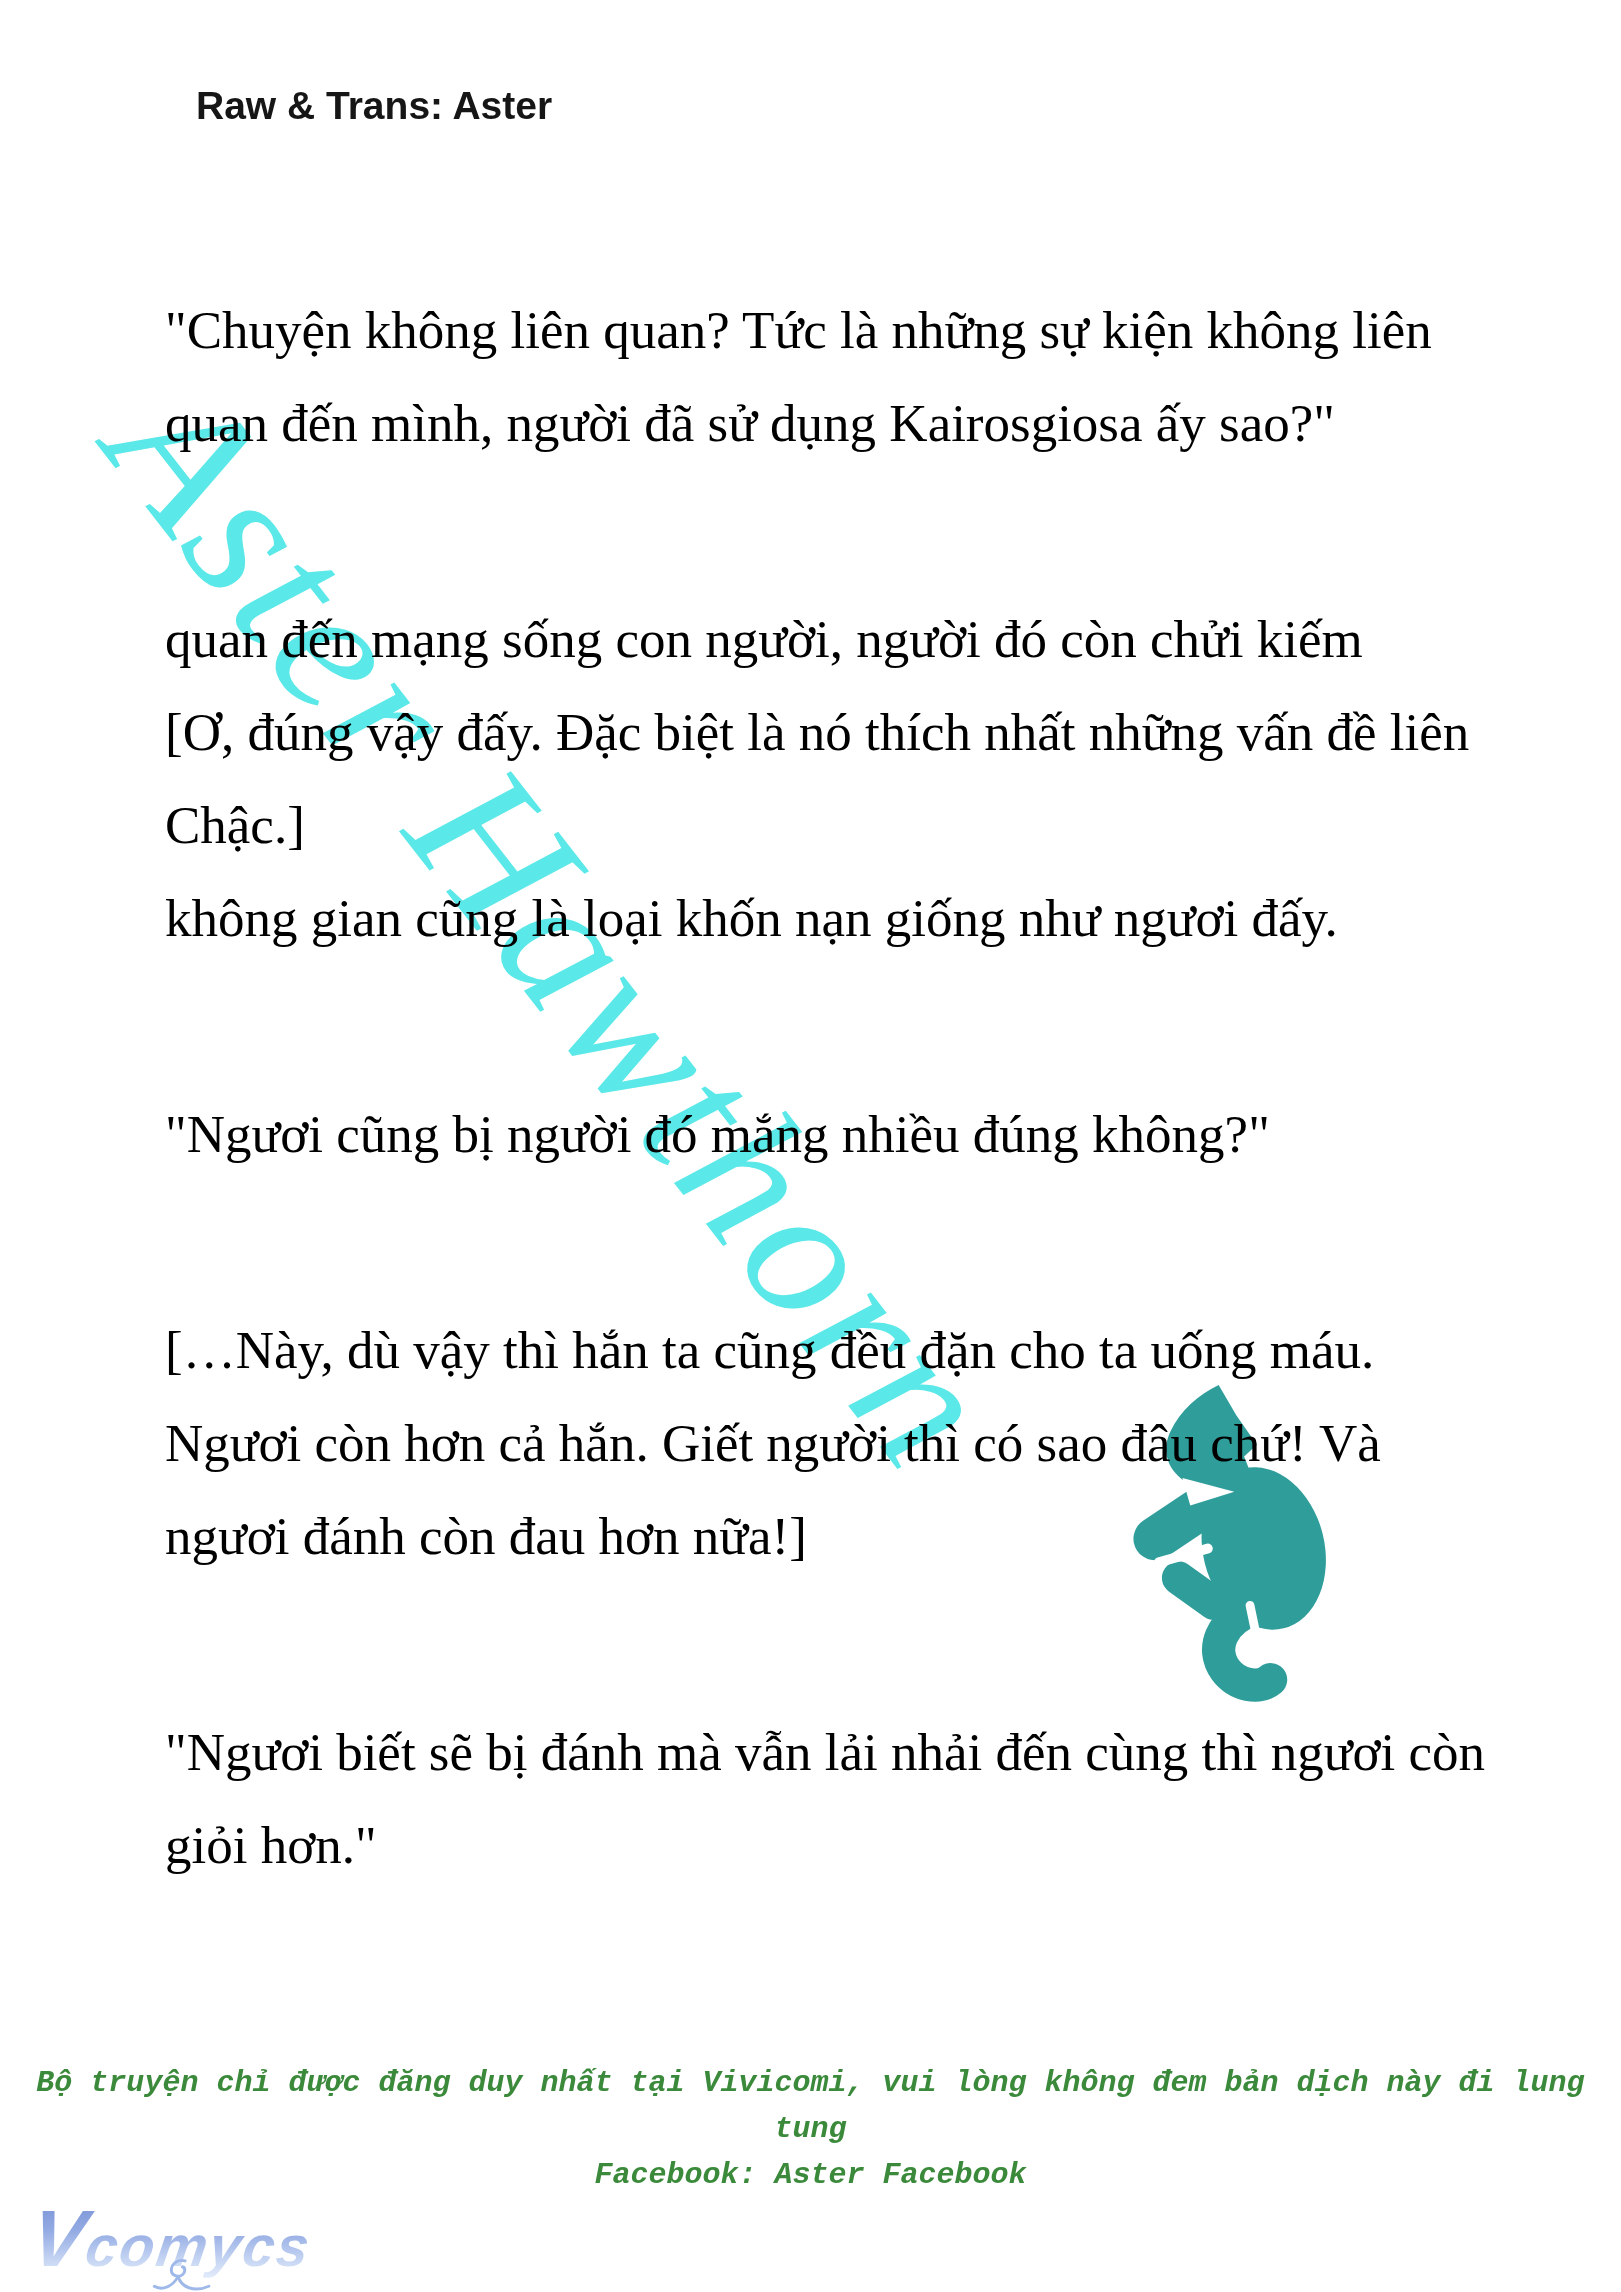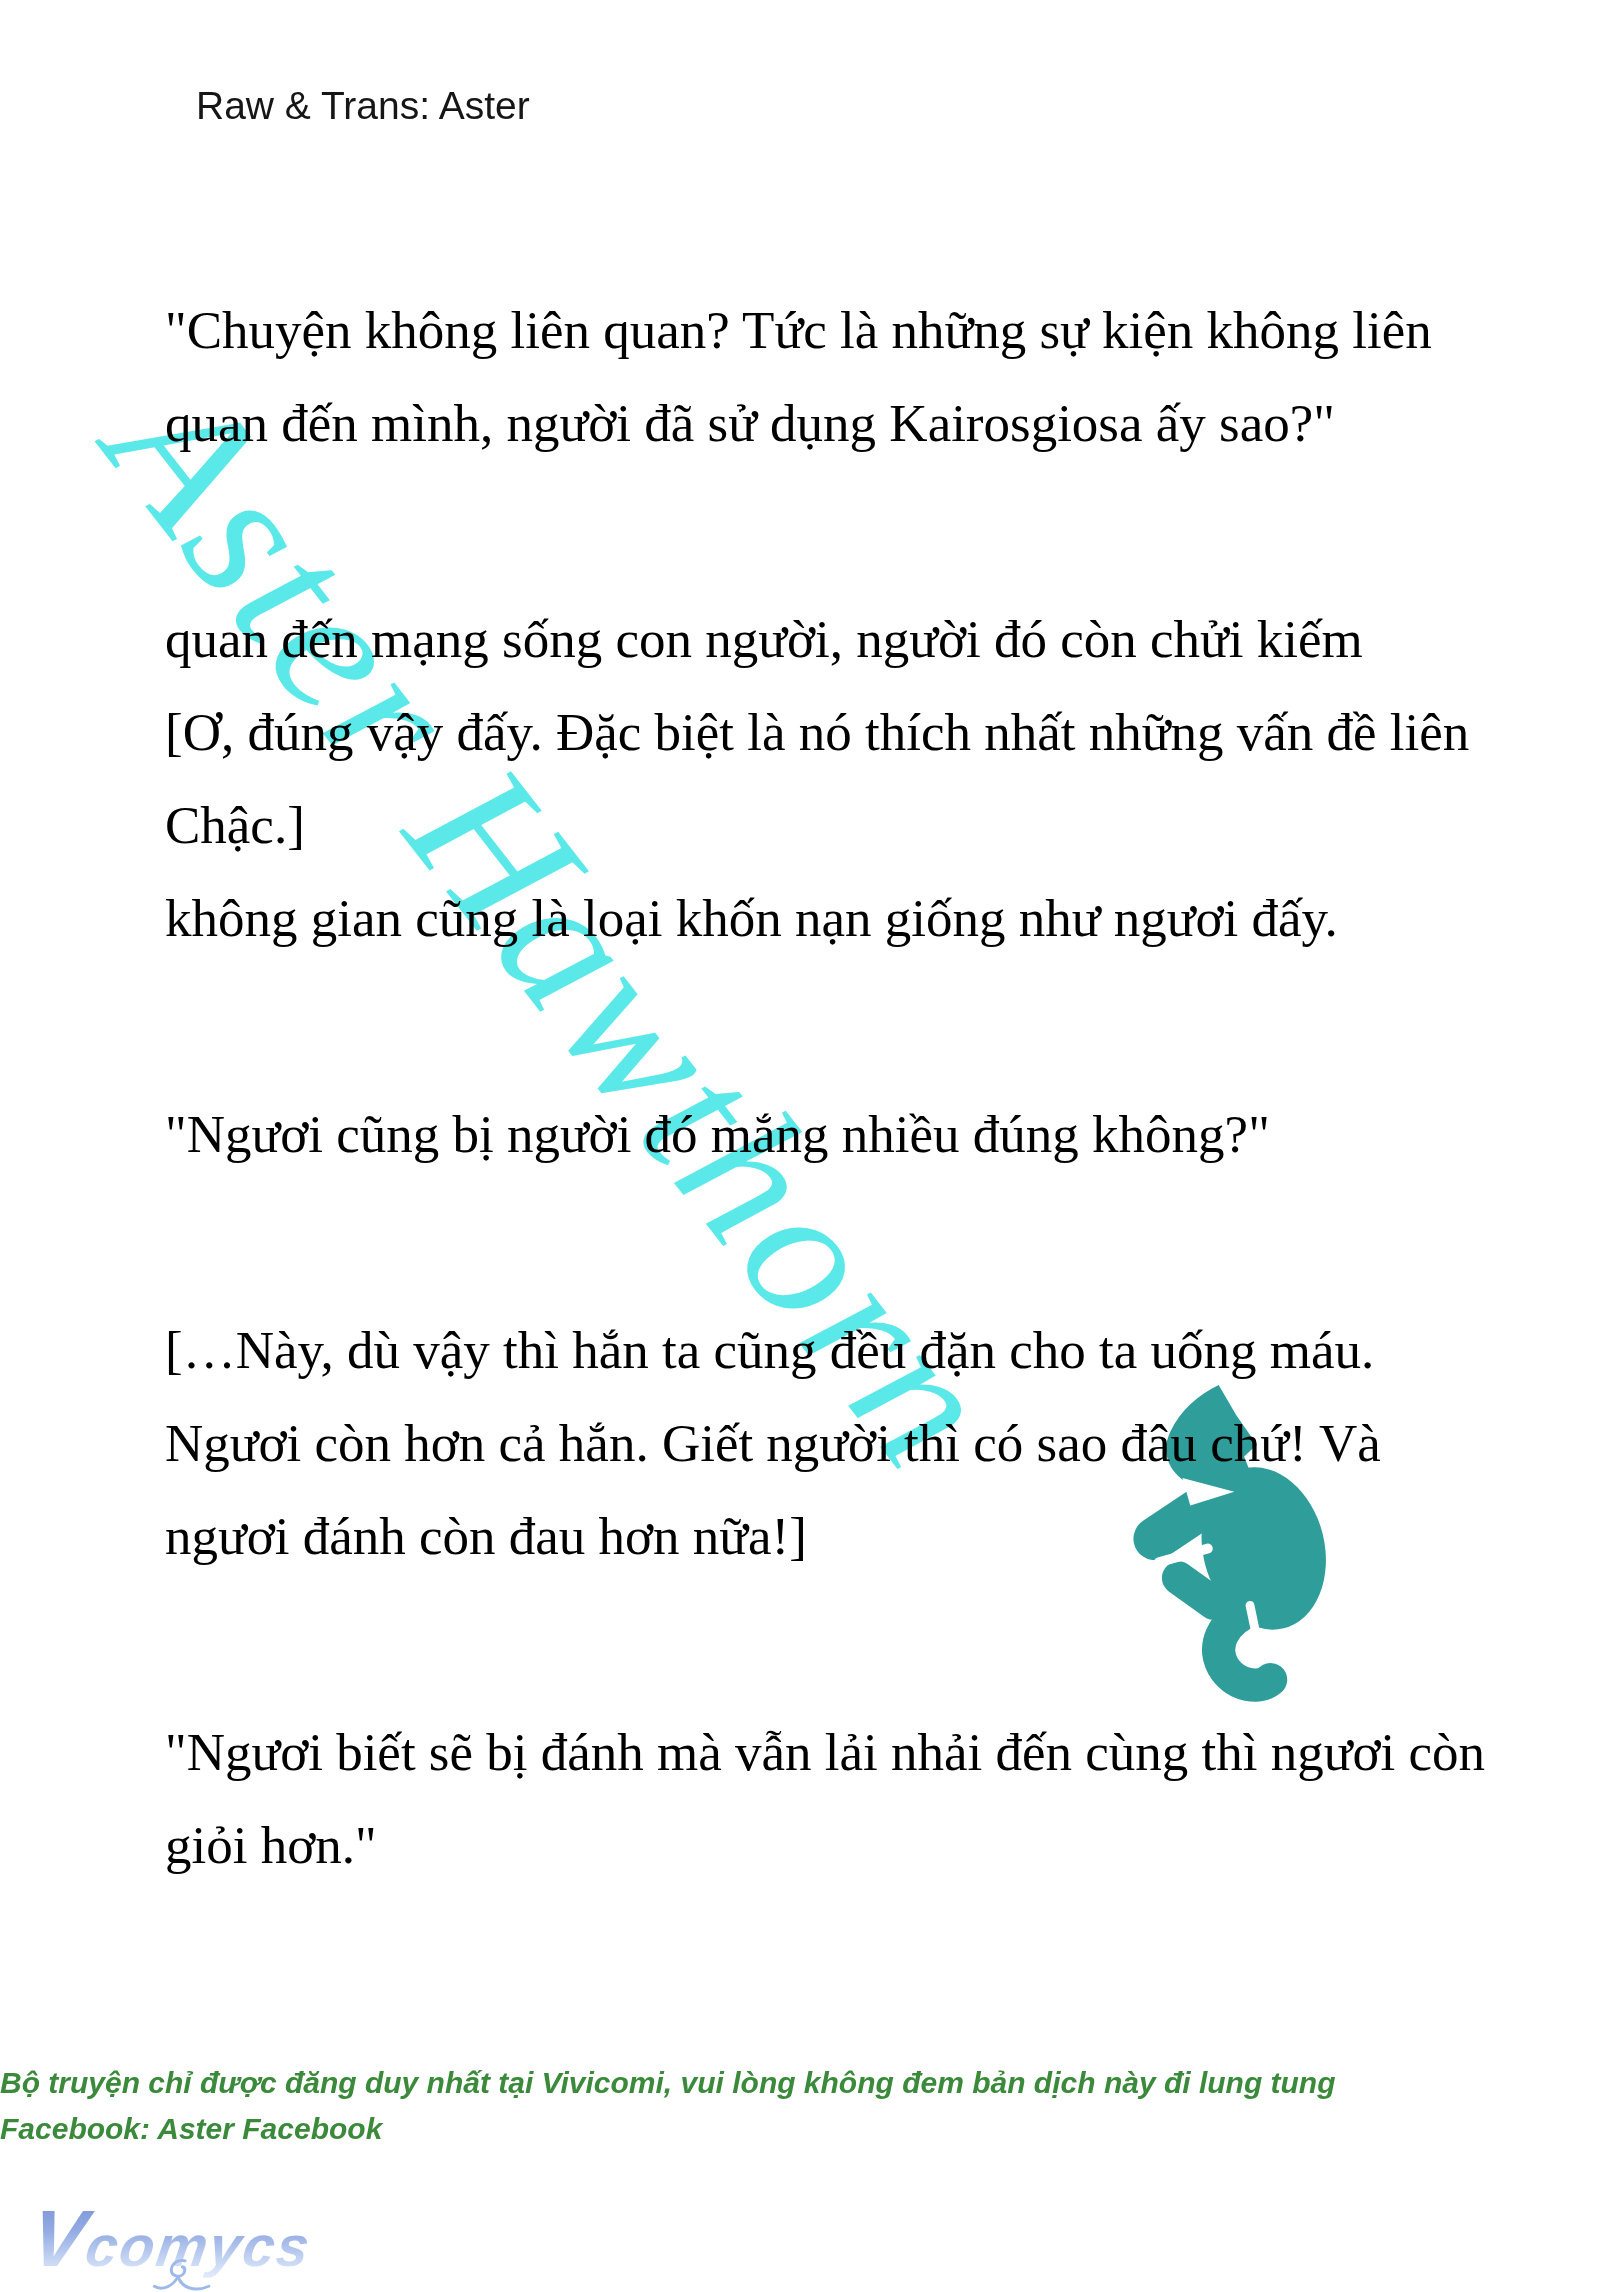--- a/index.html
+++ b/index.html
@@ -13,21 +13,21 @@
     width:1621px;height:2293px;
     margin:0 auto;
     background:#ffffff;
     overflow:hidden;
     font-family:"Liberation Serif","DejaVu Serif",serif;
     color:#000;
   }
   .header-credit{
     position:absolute;left:196px;top:84px;
     font-family:"Liberation Sans","DejaVu Sans",sans-serif;
-    font-size:39px;color:#161616;white-space:nowrap;z-index:2;
+    font-size:39px;color:#161616;white-space:nowrap;z-index:2;font-weight:bold;
   }
   .watermark{
     position:absolute;left:227px;top:351px;
     transform:rotate(52deg);transform-origin:0 0;
     font-family:"Liberation Serif","DejaVu Serif",serif;
     font-style:italic;
     font-size:191px;letter-spacing:5.9px;line-height:1;
     color:var(--wm-color);
     white-space:nowrap;
     z-index:1;
@@ -41,22 +41,22 @@
   }
   .content{
     position:absolute;left:165px;top:284px;width:1304px;
     font-size:53px;line-height:93px;
     z-index:2;
   }
   .para{margin:0 0 123px 0;}
   .text-line{white-space:nowrap;}
   .footer{
     position:absolute;left:0;right:0;top:2060px;
-    text-align:left;
-    font-family:Liberation Sans, sans-serif;
+    text-align:center;
+    font-family:Liberation Mono, monospace;
     font-style:italic;font-weight:bold;
     font-size:30px;line-height:46px;
     color:var(--footer-color);
     z-index:2;
   }
   .logo{
     position:absolute;left:25.5px;top:2203px;
     z-index:2;
     font-family:"Liberation Sans","DejaVu Sans",sans-serif;
     font-style:italic;font-weight:bold;

